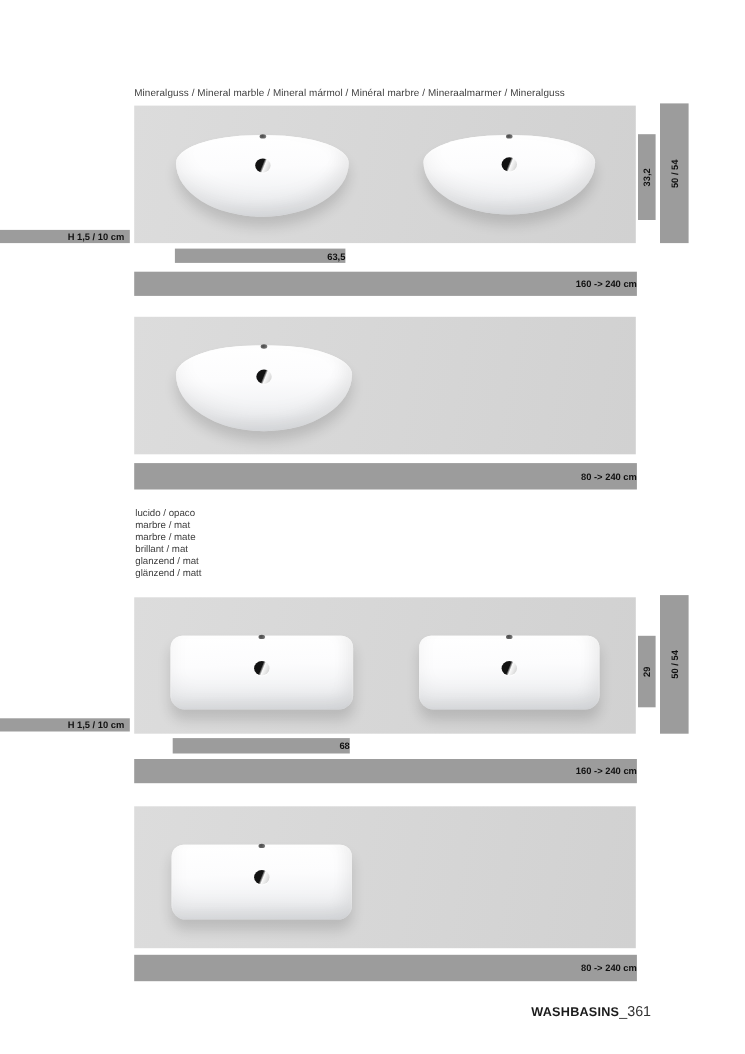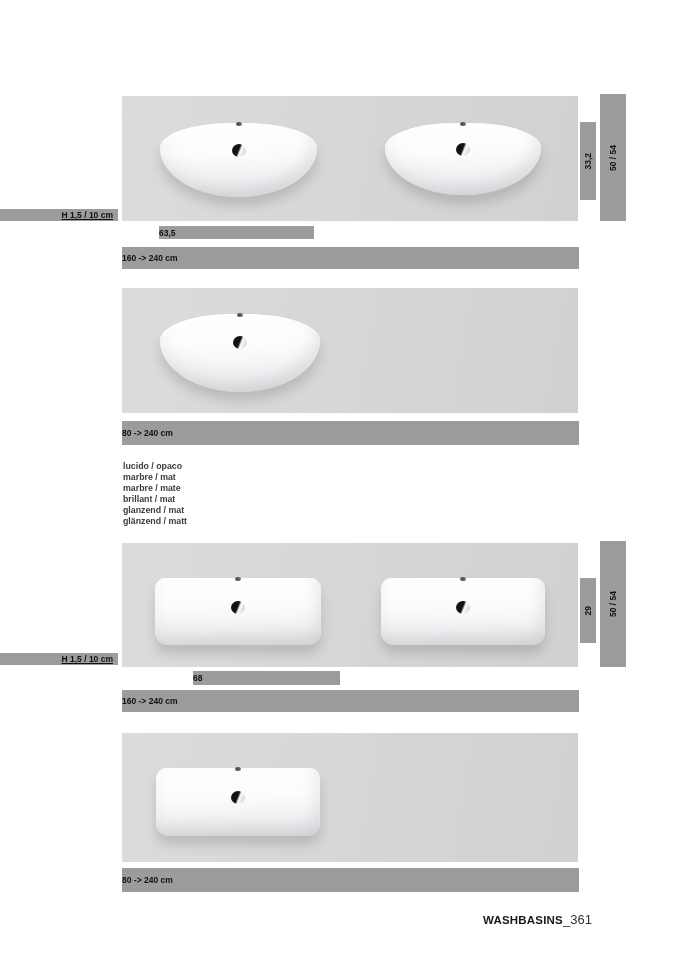--- a/index.html
+++ b/index.html
@@ -34,46 +34,47 @@
   }
   .drain.mid{top:28%;}
   .drain.low{top:34%;}
   .faucet{
     position:absolute;left:50%;top:-1px;width:6px;height:4px;margin-left:-3px;border-radius:50%;
     background:radial-gradient(circle at 40% 40%,#4a4a4a 0%,#6b6b6b 60%,#9a9a9a 100%);
   }
   
   .dimbar{
     position:absolute;background:#9c9c9c;color:#111;
-    display:flex;align-items:center;justify-content:flex-start;
+    display:flex;align-items:center;justify-content:flex-end;
     font-size:8.5px;font-weight:bold;
   }
-  .dimbar.rightalign{justify-content:flex-end;padding-right:5px;box-sizing:border-box;text-decoration:underline;}
+  .dimbar.rightalign{justify-content:flex-end;padding-right:5px;box-sizing:border-box;}
   .vdim{
     position:absolute;background:#9c9c9c;color:#111;
     display:flex;align-items:center;justify-content:center;
   }
   .vdim span{
     writing-mode:vertical-rl;transform:rotate(180deg);
     font-size:8.5px;font-weight:bold;white-space:nowrap;
   }
   
   .finishes{
-    left:123px;top:461px;font-size:8.8px;line-height:11px;color:#3c3c3c;font-weight:bold;
+    left:123px;top:461px;font-size:8.8px;line-height:11px;color:#3c3c3c;
   }
   
   .footer{left:483px;top:912px;font-size:11.5px;white-space:nowrap;}
   .footer .brand{font-weight:bold;color:#1a1a1a;letter-spacing:.2px;text-align:right;}
   .footer .pagenum{font-weight:normal;color:#333;font-size:13px;}
 </style>
 </head>
 <body>
 
 <div id="page">
 
+  <div class="abs materials">Mineralguss / Mineral marble / Mineral mármol / Minéral marbre / Mineraalmarmer / Mineralguss</div>
 
   <div class="abs panel" style="left:122px;top:96px;width:456px;height:125px;">
     <div class="basin oval" style="left:38px;top:27px;width:157px;height:74px;">
       <span class="faucet"></span>
       <span class="drain mid"></span>
     </div>
     <div class="basin oval" style="left:263px;top:27px;width:156px;height:72px;">
       <span class="faucet"></span>
       <span class="drain mid"></span>
     </div>
@@ -125,21 +126,21 @@
   </div>
   <div class="vdim" style="left:580px;top:578px;width:16px;height:65px;">
     <span>29</span>
   </div>
   <div class="vdim" style="left:600px;top:541px;width:26px;height:126px;">
     <span>50 / 54</span>
   </div>
   <div class="dimbar rightalign" style="left:0;top:653px;width:118px;height:12px;">
     <span>H 1,5 / 10  cm</span>
   </div>
-  <div class="dimbar" style="left:157px;top:671px;width:147px;height:14px;margin-left:36px;">
+  <div class="dimbar" style="left:157px;top:671px;width:161px;height:14px;">
     <span>68</span>
   </div>
   <div class="dimbar" style="left:122px;top:690px;width:457px;height:22px;">
     <span>160 -&gt; 240 cm</span>
   </div>
 
   <div class="abs panel" style="left:122px;top:733px;width:456px;height:129px;">
     <div class="basin rect" style="left:34px;top:35px;width:164px;height:68px;">
       <span class="faucet"></span>
       <span class="drain low"></span>

